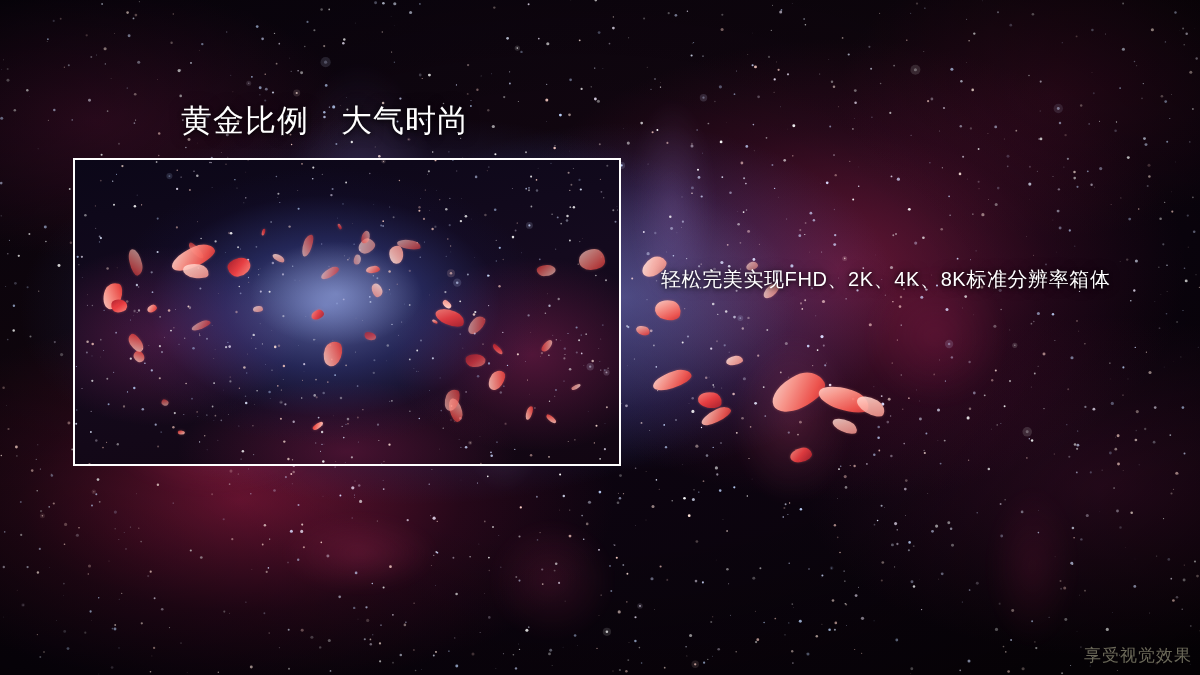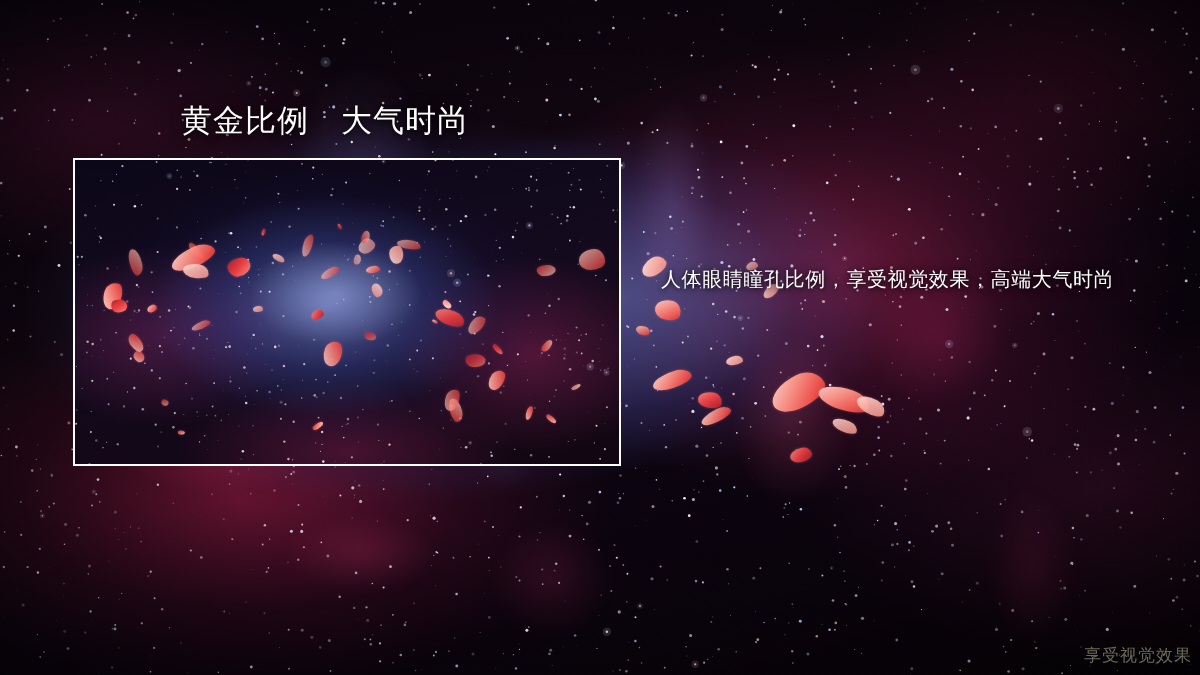--- a/index.html
+++ b/index.html
@@ -2232,18 +2232,18 @@
       <div class="petal deep" style="left: 790px; top: 448px; width: 22px; height: 14px; transform: rotate(-12deg); opacity: 0.9;"></div>
       <div class="petal pale" style="left: 832px; top: 420px; width: 26px; height: 12px; transform: rotate(24deg); opacity: 0.85;"></div>
       <div class="petal pale" style="left: 762px; top: 286px; width: 18px; height: 10px; transform: rotate(-40deg); opacity: 0.8;"></div>
       <div class="petal" style="left: 636px; top: 326px; width: 14px; height: 9px; transform: rotate(20deg); opacity: 0.85;"></div>
       <div class="petal pale" style="left: 746px; top: 262px; width: 12px; height: 8px; transform: rotate(-16deg); opacity: 0.7;"></div>
     </div>
 
   <div id="title">黄金比例　大气时尚</div>
 
   <div id="body-text">
-    <div class="line">人体眼睛瞳孔比例，享受视觉效果，高端大气时尚</div>
+    <div class="line">轻松完美实现FHD、2K、4K、8K标准分辨率箱体</div>
   </div>
 
   <div id="watermark">享受视觉效果</div>
 
 </div>
 
 </body></html>

